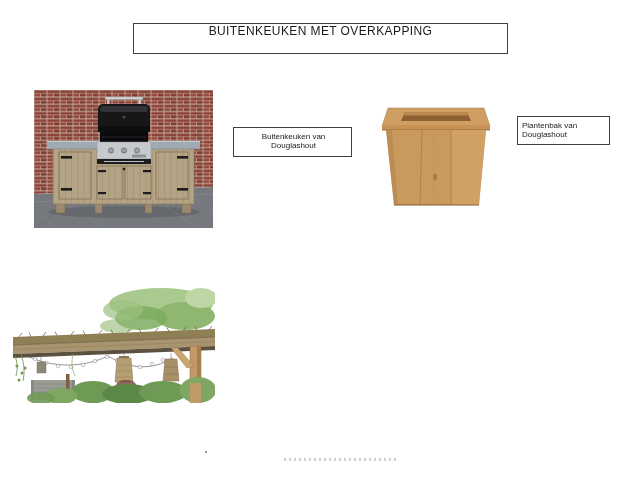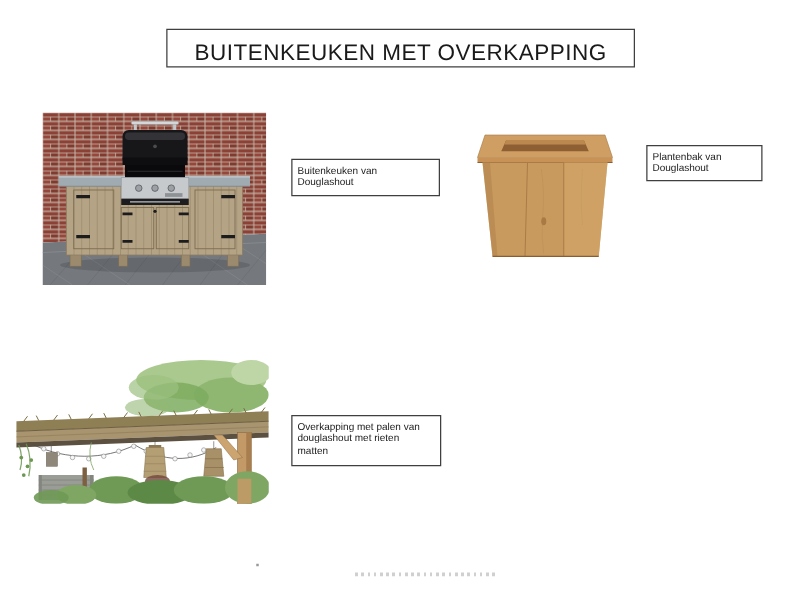--- a/index.html
+++ b/index.html
@@ -1,23 +1,23 @@
 <!DOCTYPE html>
 <html><head>
 <meta charset="utf-8">
 <style>
   html,body{margin:0;padding:0;background:#ffffff;}
   .page{position:relative;width:640px;height:480px;background:#ffffff;
         font-family:"Liberation Sans",sans-serif;overflow:hidden;}
   .box{position:absolute;border:1px solid #3f3f3f;background:#ffffff;
        color:#1a1a1a;box-sizing:border-box;}
   .title-box{left:133px;top:23px;width:375px;height:31px;display:flex;
-       align-items:flex-end;justify-content:center;font-size:18px;letter-spacing:.4px;}
+       align-items:flex-start;justify-content:center;font-size:12px;letter-spacing:.4px;}
   .caption{font-size:8px;line-height:9.5px;padding:3.5px 2px 0 4px;}
-  .cap1{left:233px;top:127px;width:119px;height:30px;}
+  .cap1{left:233px;top:127px;width:119px;height:30px;text-align:center;}
   .cap2{left:517px;top:116px;width:93px;height:29px;}
   .cap3{left:233px;top:332px;width:120px;height:41px;}
   .photo{position:absolute;display:block;}
   .ph-kitchen{left:34px;top:90px;}
   .ph-planter{left:378px;top:105px;}
   .ph-pergola{left:13px;top:288px;}
   .footer-dot{position:absolute;left:205px;top:451px;width:2px;height:2px;background:#9a9a9a;}
   .fineprint{position:absolute;left:284px;top:458px;width:112px;height:3px;opacity:.8;
        background:repeating-linear-gradient(to right,#c4c4c4 0 2px,transparent 2px 5px);}
 </style>
@@ -249,22 +249,17 @@
       <ellipse cx="80" cy="104" rx="22" ry="11" fill="#6f9a55"></ellipse>
       <ellipse cx="115" cy="106" rx="26" ry="10" fill="#5d8947"></ellipse>
       <ellipse cx="150" cy="104" rx="24" ry="11" fill="#6f9a55"></ellipse>
       <ellipse cx="185" cy="102" rx="18" ry="13" fill="#7fa763"></ellipse>
       <ellipse cx="48" cy="108" rx="16" ry="8" fill="#7fa763"></ellipse>
       <ellipse cx="28" cy="110" rx="14" ry="6" fill="#6f9a55" opacity="0.9"></ellipse>
       <rect x="177" y="95" width="11" height="20" fill="#c39a67" opacity="0.9"></rect>
     </g>
   </svg>
 
-  <div class="box caption cap3">
-    <div>Overkapping met palen van</div>
-    <div>douglashout met rieten</div>
-    <div>matten</div>
-  </div>
 
   <div class="footer-dot"></div>
   <div class="fineprint"></div>
 
 </div>
 
 </body></html>

